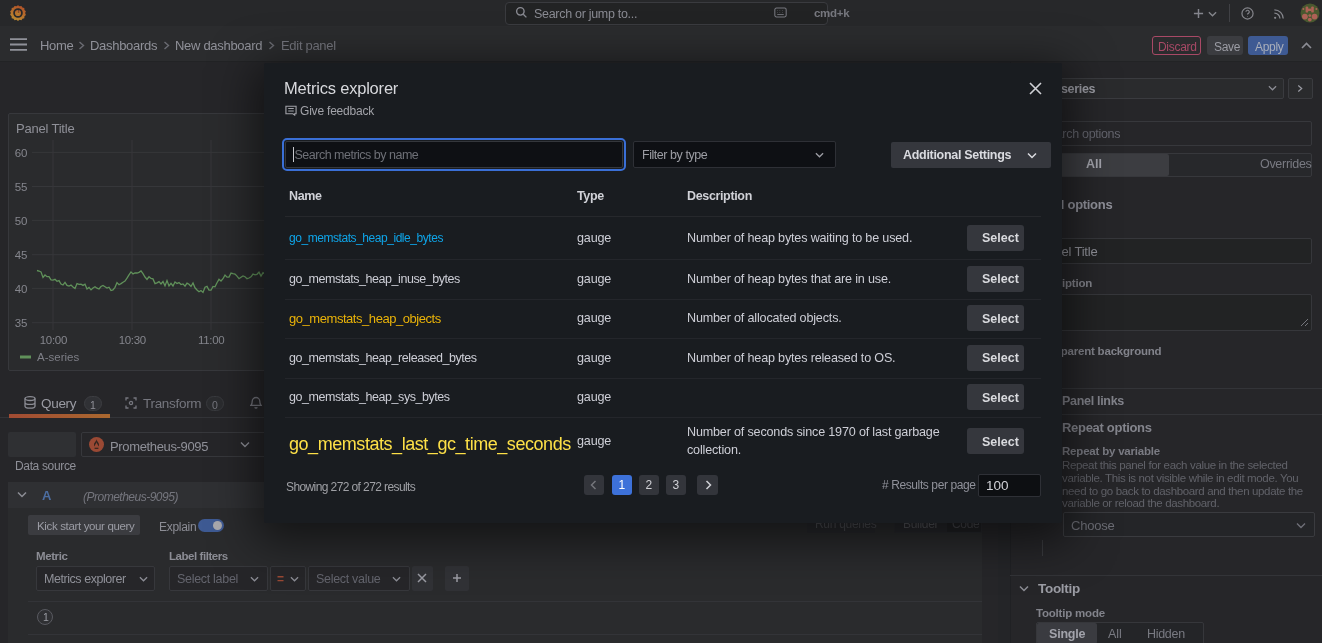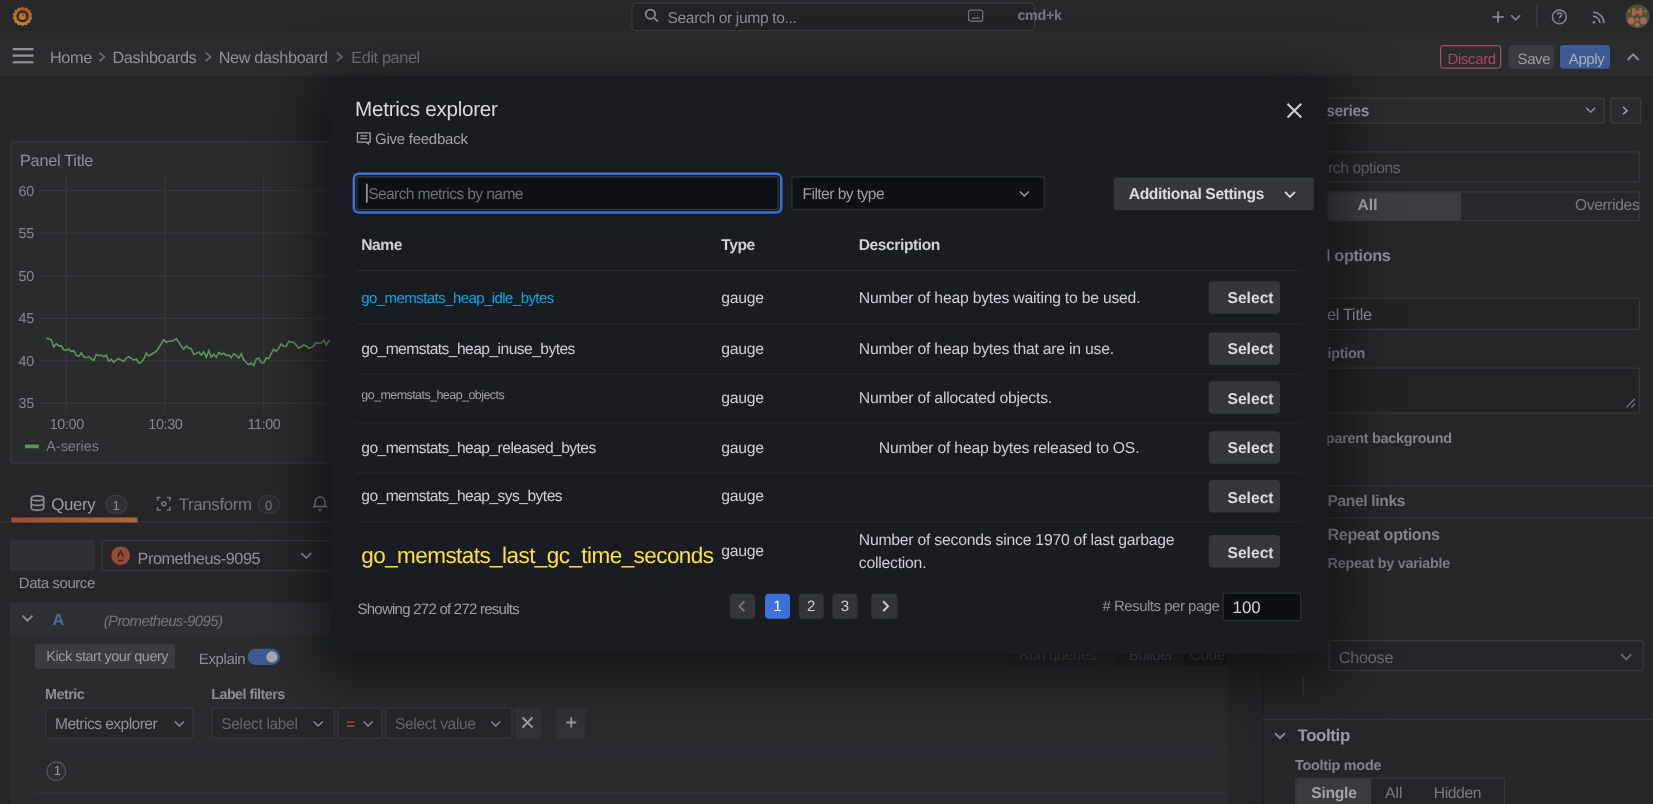--- a/index.html
+++ b/index.html
@@ -243,20 +243,21 @@
 <svg class="a" style="left:1300px;top:318px;" width="9" height="9" viewBox="0 0 9 9" stroke="#75767c" stroke-width="1">
       <path d="M8 1L1 8M8 5L5 8"></path>
     </svg>
 <div class="a txt" style="left:1031px;top:345px;font-size:11.5px;font-weight:bold;letter-spacing:-0.2px;color:#82838b;">Transparent background</div>
 <div class="a" style="left:1034px;top:362px;width:26px;height:13px;background:#333438;border-radius:7px;"></div>
 <div class="a" style="left:1010px;top:388px;width:312px;height:1px;background:#333438;"></div>
 <div class="a txt" style="left:1062px;top:394px;font-size:12.5px;font-weight:bold;letter-spacing:-0.3px;color:#82838b;">Panel links</div>
 <div class="a" style="left:1034px;top:414px;width:288px;height:1px;background:#333438;"></div>
 <div class="a txt" style="left:1062px;top:420px;font-size:13px;font-weight:bold;letter-spacing:-0.3px;color:#84858d;">Repeat options</div>
 <div class="a txt" style="left:1062px;top:445px;font-size:11.5px;font-weight:bold;letter-spacing:-0.2px;color:#7a7b83;">Repeat by variable</div>
+<div class="a" style="left:1062px;top:459px;width:258px;font-size:11.5px;letter-spacing:-0.35px;line-height:12.8px;color:#616269;">Repeat this panel for each value in the selected variable. This is not visible while in edit mode. You need to go back to dashboard and then update the variable or reload the dashboard.</div>
 <div class="a" style="left:1063px;top:512px;width:252px;height:25px;background:#242528;border:1px solid #3a3b3f;border-radius:2px;"></div>
 <div class="a txt" style="left:1071px;top:518px;font-size:13px;letter-spacing:-0.2px;color:#6b6c74;">Choose</div>
 <svg class="a" style="left:1296px;top:522px;" width="10" height="7" viewBox="0 0 10 6" stroke="#6e6f77" stroke-width="1.4" fill="none">
       <path d="M1 1l4 4 4-4"></path>
     </svg>
 <div class="a" style="left:1042px;top:540px;width:1px;height:16px;background:#3a3b3f;"></div>
 <div class="a" style="left:1010px;top:575px;width:312px;height:1px;background:#333438;"></div>
 <svg class="a" style="left:1019px;top:585px;" width="10" height="7" viewBox="0 0 10 6" stroke="#8c8d95" stroke-width="1.5" fill="none">
       <path d="M1 1l4 4 4-4"></path>
     </svg>
@@ -305,29 +306,29 @@
 <div class="a txt" style="left:687px;top:230.5px;font-size:12.6px;letter-spacing:-0.18px;color:#cdced6;">Number of heap bytes waiting to be used.</div>
 <div class="a" style="left:967px;top:224.5px;width:57px;height:26px;background:#35373d;border-radius:3px;"></div>
 <div class="a txt" style="left:982px;top:231.0px;font-size:12.5px;font-weight:bold;color:#d9dade;">Select</div>
 <div class="a" style="left:285px;top:259.0px;width:756px;height:1px;background:#24262b;"></div>
 <div class="a txt" style="left:289px;top:271.8px;font-size:12.5px;letter-spacing:-0.45px;color:#cdced6;">go_memstats_heap_inuse_bytes</div>
 <div class="a txt" style="left:577px;top:271.8px;font-size:12.6px;letter-spacing:-0.18px;color:#cdced6;">gauge</div>
 <div class="a txt" style="left:687px;top:271.8px;font-size:12.6px;letter-spacing:-0.18px;color:#cdced6;">Number of heap bytes that are in use.</div>
 <div class="a" style="left:967px;top:265.8px;width:57px;height:26px;background:#35373d;border-radius:3px;"></div>
 <div class="a txt" style="left:982px;top:272.2px;font-size:12.5px;font-weight:bold;color:#d9dade;">Select</div>
 <div class="a" style="left:285px;top:298.5px;width:756px;height:1px;background:#24262b;"></div>
-<div class="a txt" style="left:289px;top:311.2px;font-size:10px;letter-spacing:-0.45px;color:#a3a3a3;">go_memstats_heap_objects</div>
+<div class="a txt" style="left:289px;top:311.2px;font-size:13px;letter-spacing:-0.45px;color:#eab308;">go_memstats_heap_objects</div>
 <div class="a txt" style="left:577px;top:311.2px;font-size:12.6px;letter-spacing:-0.18px;color:#cdced6;">gauge</div>
 <div class="a txt" style="left:687px;top:311.2px;font-size:12.6px;letter-spacing:-0.18px;color:#cdced6;">Number of allocated objects.</div>
 <div class="a" style="left:967px;top:305.2px;width:57px;height:26px;background:#35373d;border-radius:3px;"></div>
 <div class="a txt" style="left:982px;top:311.8px;font-size:12.5px;font-weight:bold;color:#d9dade;">Select</div>
 <div class="a" style="left:285px;top:338.0px;width:756px;height:1px;background:#24262b;"></div>
 <div class="a txt" style="left:289px;top:350.8px;font-size:12.5px;letter-spacing:-0.45px;color:#cdced6;">go_memstats_heap_released_bytes</div>
 <div class="a txt" style="left:577px;top:350.8px;font-size:12.6px;letter-spacing:-0.18px;color:#cdced6;">gauge</div>
-<div class="a txt" style="left:687px;top:350.8px;font-size:12.6px;letter-spacing:-0.18px;color:#cdced6;margin-left:16px;">Number of heap bytes released to OS.</div>
+<div class="a txt" style="left:687px;top:350.8px;font-size:12.6px;letter-spacing:-0.18px;color:#cdced6;">Number of heap bytes released to OS.</div>
 <div class="a" style="left:967px;top:344.8px;width:57px;height:26px;background:#35373d;border-radius:3px;"></div>
 <div class="a txt" style="left:982px;top:351.2px;font-size:12.5px;font-weight:bold;color:#d9dade;">Select</div>
 <div class="a" style="left:285px;top:377.5px;width:756px;height:1px;background:#24262b;"></div>
 <div class="a txt" style="left:289px;top:390.2px;font-size:12.5px;letter-spacing:-0.45px;color:#cdced6;">go_memstats_heap_sys_bytes</div>
 <div class="a txt" style="left:577px;top:390.2px;font-size:12.6px;letter-spacing:-0.18px;color:#cdced6;">gauge</div>
 <div class="a" style="left:967px;top:384.2px;width:57px;height:26px;background:#35373d;border-radius:3px;"></div>
 <div class="a txt" style="left:982px;top:390.8px;font-size:12.5px;font-weight:bold;color:#d9dade;">Select</div>
 <div class="a" style="left:285px;top:417.0px;width:756px;height:1px;background:#24262b;"></div>
 <div class="a txt" style="left:289px;top:434.0px;font-size:18px;letter-spacing:-0.45px;color:#fde047;">go_memstats_last_gc_time_seconds</div>
 <div class="a txt" style="left:577px;top:434.0px;font-size:12.6px;letter-spacing:-0.18px;color:#cdced6;">gauge</div>

